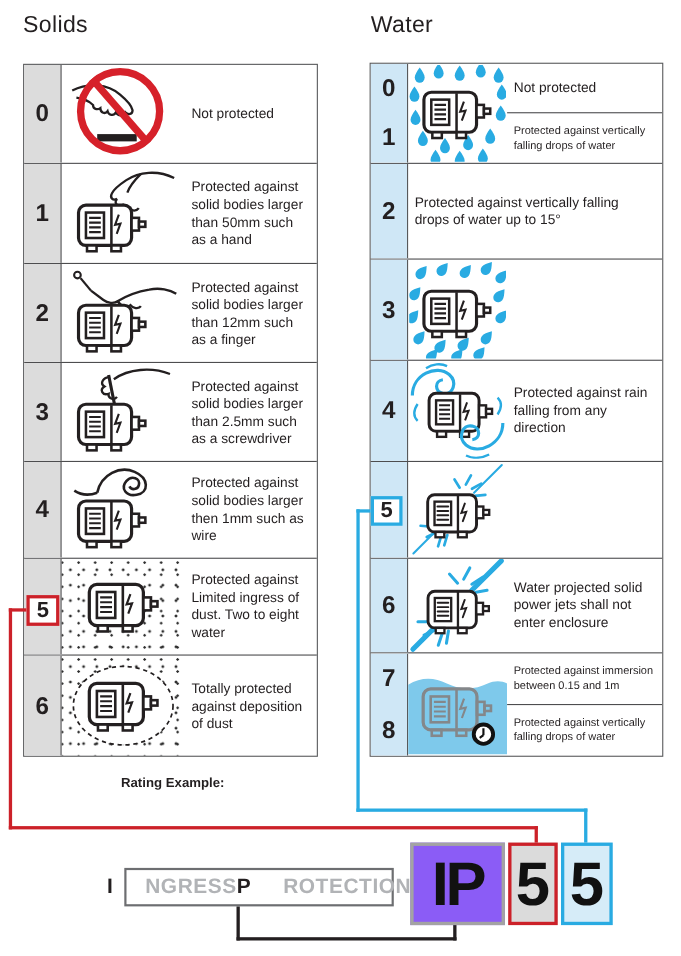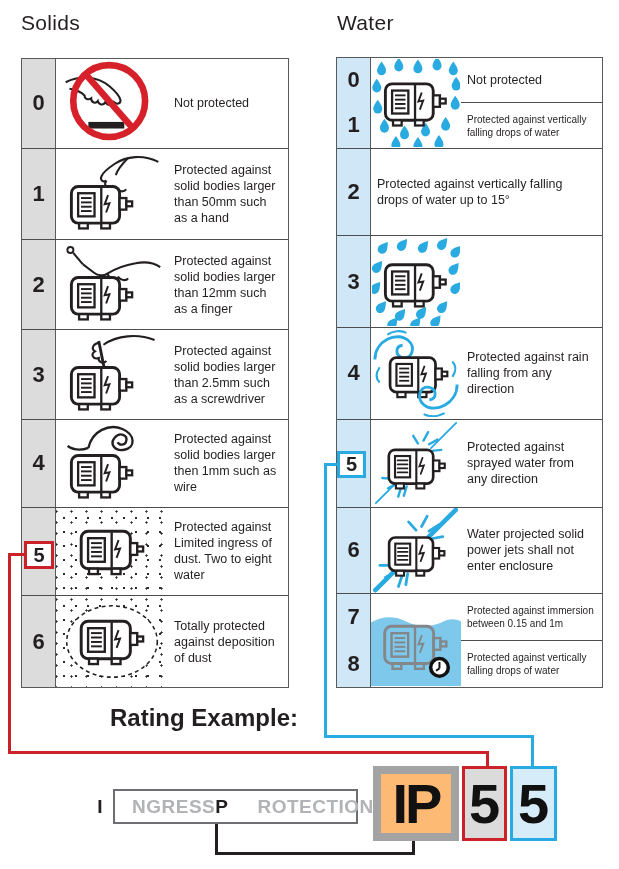--- a/index.html
+++ b/index.html
@@ -47,32 +47,32 @@
   .hlbox { position: absolute; display: flex; align-items: center; justify-content: center;
            font-weight: bold; font-size: 20px; background: #fff; z-index: 5; }
   #hl-solids-5 { left: 24px;  top: 541px; width: 30px; height: 28px; border: 3px solid #cc2129; }
   #hl-water-5  { left: 337px; top: 451px; width: 29px; height: 27px; border: 3px solid #29abe2; }
 
   .seg { position: absolute; z-index: 2; }
   .red  { background: #cc2129; }
   .blue { background: #29abe2; }
   .black{ background: #231f20; }
 
-  #rating-heading { position: absolute; left: 110px; top: 704px; font-size: 24px; font-weight: bold; }
+  #rating-heading { position: absolute; left: 110px; top: 704px; font-size: 12px; font-weight: bold; }
 
   #ingress-box { position: absolute; left: 113px; top: 789px; width: 245px; height: 35px;
     border: 2px solid #6d6e71; display: flex; align-items: center; justify-content: center;
     font-size: 19px; font-weight: bold; letter-spacing: .5px; background: #fff; z-index: 3; }
   .gray-letters { color: #b1b3b6; margin-left: 29px; }
   .dark-letters { color: #231f20; }
   .wordspace { display: inline-block; width: 7px; }
 
   .ipcell { position: absolute; top: 766px; height: 75px; display: flex; align-items: center;
     justify-content: center; font-weight: bold; font-size: 56px; color: #111; z-index: 3; }
-  #ip-box   { left: 373px; width: 86px; border: 8px solid #a3a3a3; background: #fdba74; letter-spacing: -3px; }
+  #ip-box   { left: 373px; width: 86px; border: 3px solid #a3a3a3; background: #8b5cf6; letter-spacing: -3px; }
   #digit-solids-box { left: 462px; width: 45px; border: 3px solid #cc2129; background: #dbdbdb; }
   #digit-water-box  { left: 510px; width: 47px; border: 3px solid #29abe2; background: #d6ecf8; }
 </style>
 </head>
 <body>
 
 <svg width="0" height="0" style="position:absolute">
   <defs>
     <g id="motor" stroke="currentColor" fill="var(--mf,#fff)">
       <rect x="2" y="2" width="50" height="38" rx="7" stroke-width="3"></rect>
@@ -295,23 +295,20 @@
           <line x1="48" y1="25" x2="43" y2="17"></line>
             <line x1="63" y1="33" x2="73" y2="32"></line>
           <line x1="26" y1="68" x2="16" y2="73"></line>
             <line x1="30" y1="72" x2="27" y2="82"></line>
           <line x1="21" y1="63" x2="10" y2="62"></line>
             <line x1="36" y1="71" x2="33" y2="81"></line>
         </g>
         <use href="#motor" transform="translate(15,30) scale(0.95)" color="#231f20"></use>
       </svg>
     </div>
-    <div class="textcell">
-        <span>Protected against sprayed water from any direction</span>
-      </div>
   </div>
 
   <div class="row" style="height:87px">
     <div class="numcol">6</div>
     <div class="iconcell">
       <svg class="icon" width="88" height="85" viewBox="0 0 92 92" stroke-linecap="round">
         <line x1="89" y1="2" x2="60" y2="31" stroke="#29abe2" stroke-width="5"></line>
         <line x1="2" y1="89" x2="27" y2="64" stroke="#29abe2" stroke-width="5"></line>
         <g stroke="#29abe2" stroke-width="3">
           <line x1="52" y1="20" x2="58" y2="9"></line>

